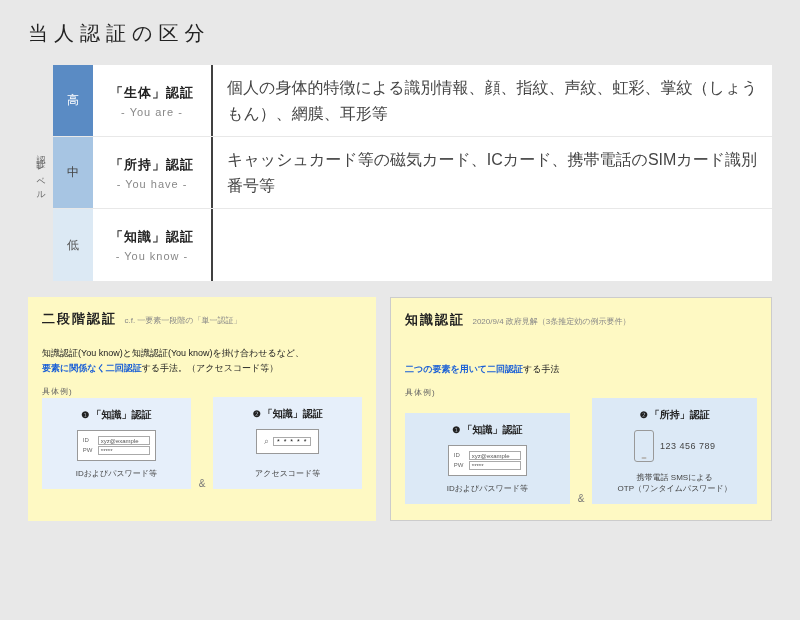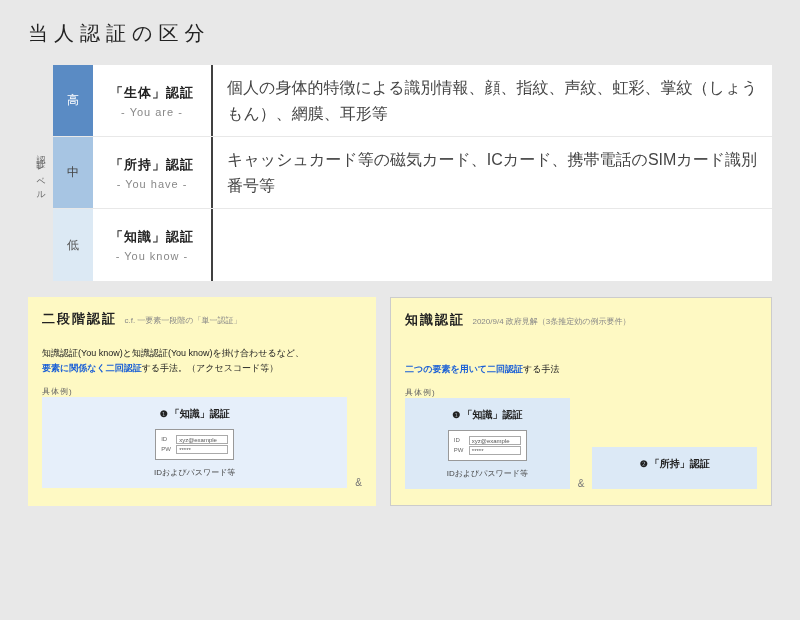--- a/index.html
+++ b/index.html
@@ -278,20 +278,28 @@
               <div class="mock-input">xyz@example</div>
             </div>
             <div class="mock-row">
               <div class="mock-label">PW</div>
               <div class="mock-input">*****</div>
             </div>
           </div>
           <div class="card-caption">IDおよびパスワード等</div>
         </div>
         <div class="amp">&amp;</div>
+        <div class="card">
+          <div class="card-title"><span class="num">❷</span><span>「知識」認証</span></div>
+          <div class="mock-access">
+            <span class="mock-key">⌕</span>
+            <span class="dots">* * * * *</span>
+          </div>
+          <div class="card-caption">アクセスコード等</div>
+        </div>
       </div>
     </div>
 
     <div class="panel right">
       <span class="panel-title">知識認証</span>
       <span class="panel-note">2020/9/4 政府見解（3条推定効の例示要件）</span>
       <div class="panel-desc">
         <br>
         <span class="hl">二つの要素を用いて二回認証</span><span>する手法</span>
       </div>
@@ -307,18 +315,26 @@
             <div class="mock-row">
               <div class="mock-label">PW</div>
               <div class="mock-input">*****</div>
             </div>
           </div>
           <div class="card-caption">IDおよびパスワード等</div>
         </div>
         <div class="amp">&amp;</div>
         <div class="card">
           <div class="card-title"><span class="num">❷</span><span>「所持」認証</span></div>
+          <div class="phone-row">
+            <div class="phone"></div>
+            <div class="phone-num">123 456 789</div>
+          </div>
+          <div class="card-caption">
+            <span>携帯電話 SMSによる</span><br>
+            <span>OTP（ワンタイムパスワード）</span>
+          </div>
         </div>
       </div>
     </div>
 
   </div>
 </div>
 
 </body></html>

